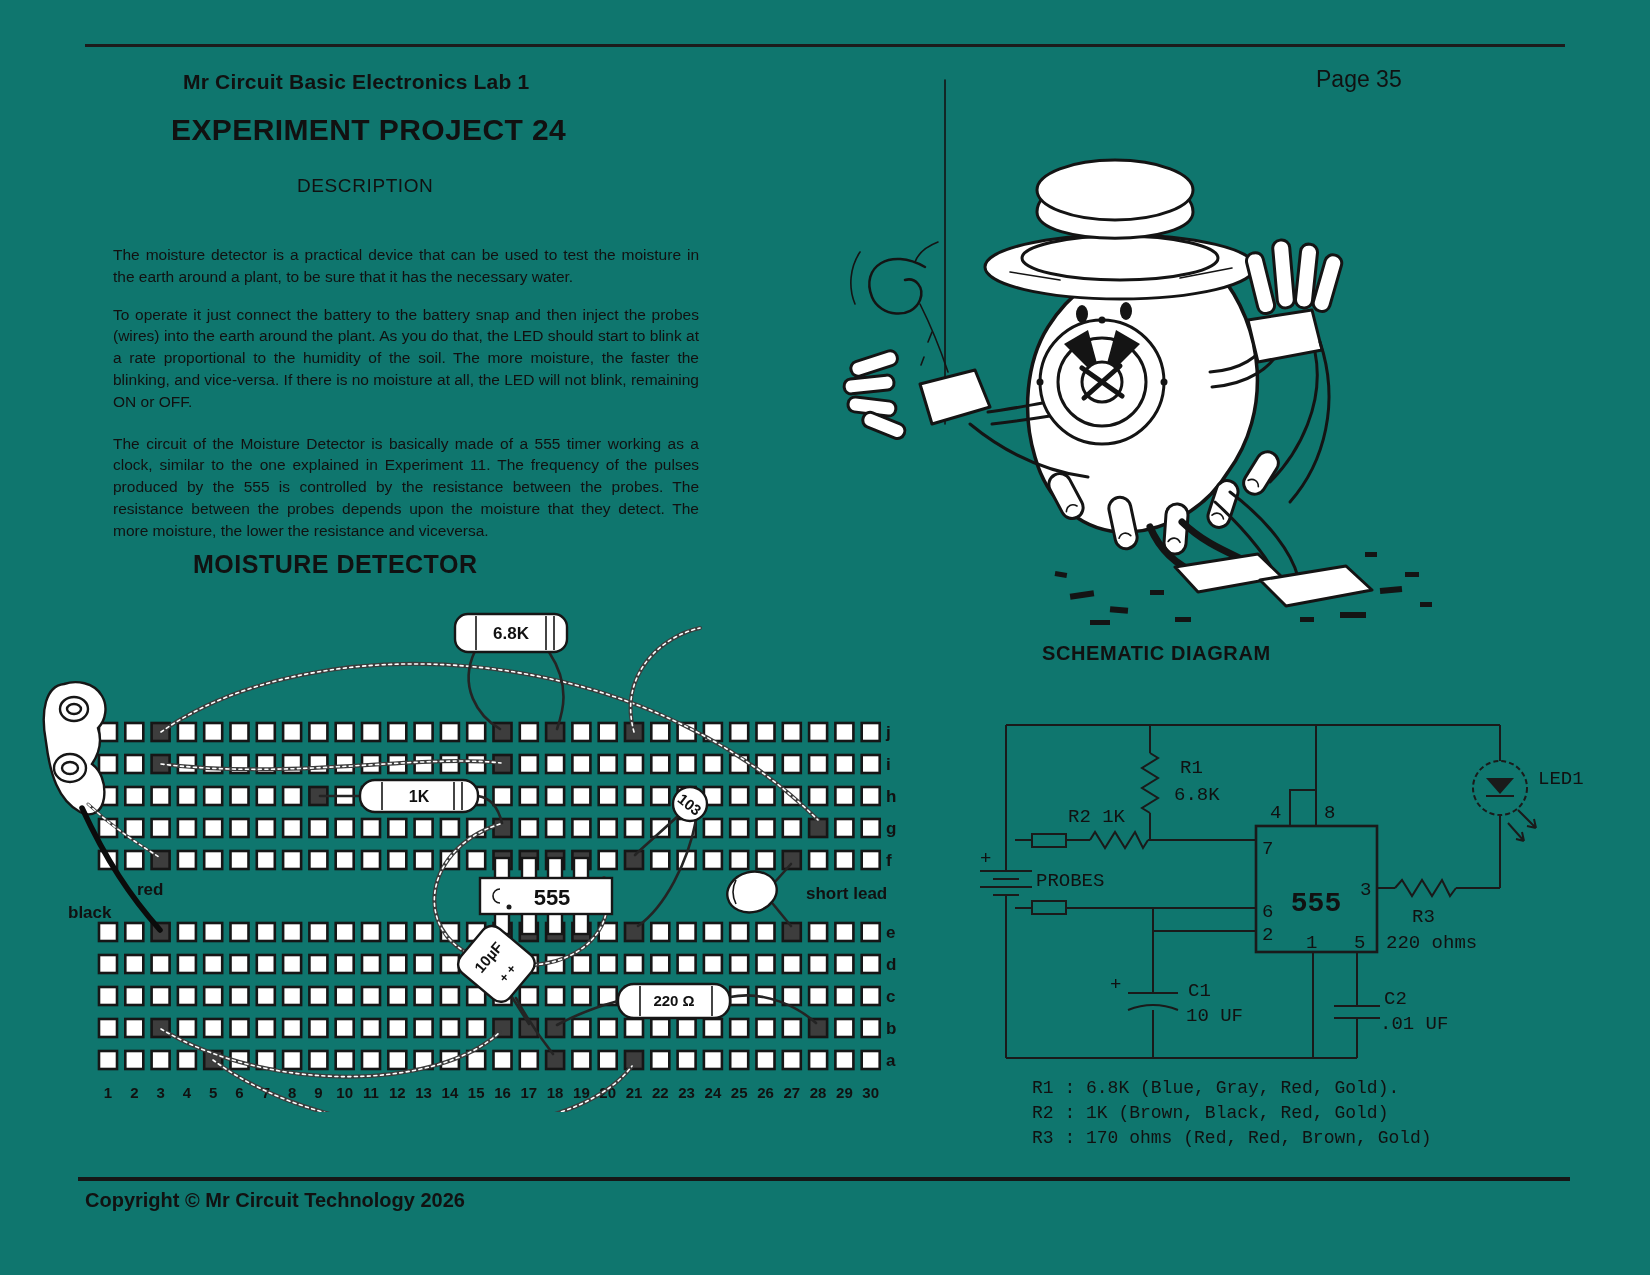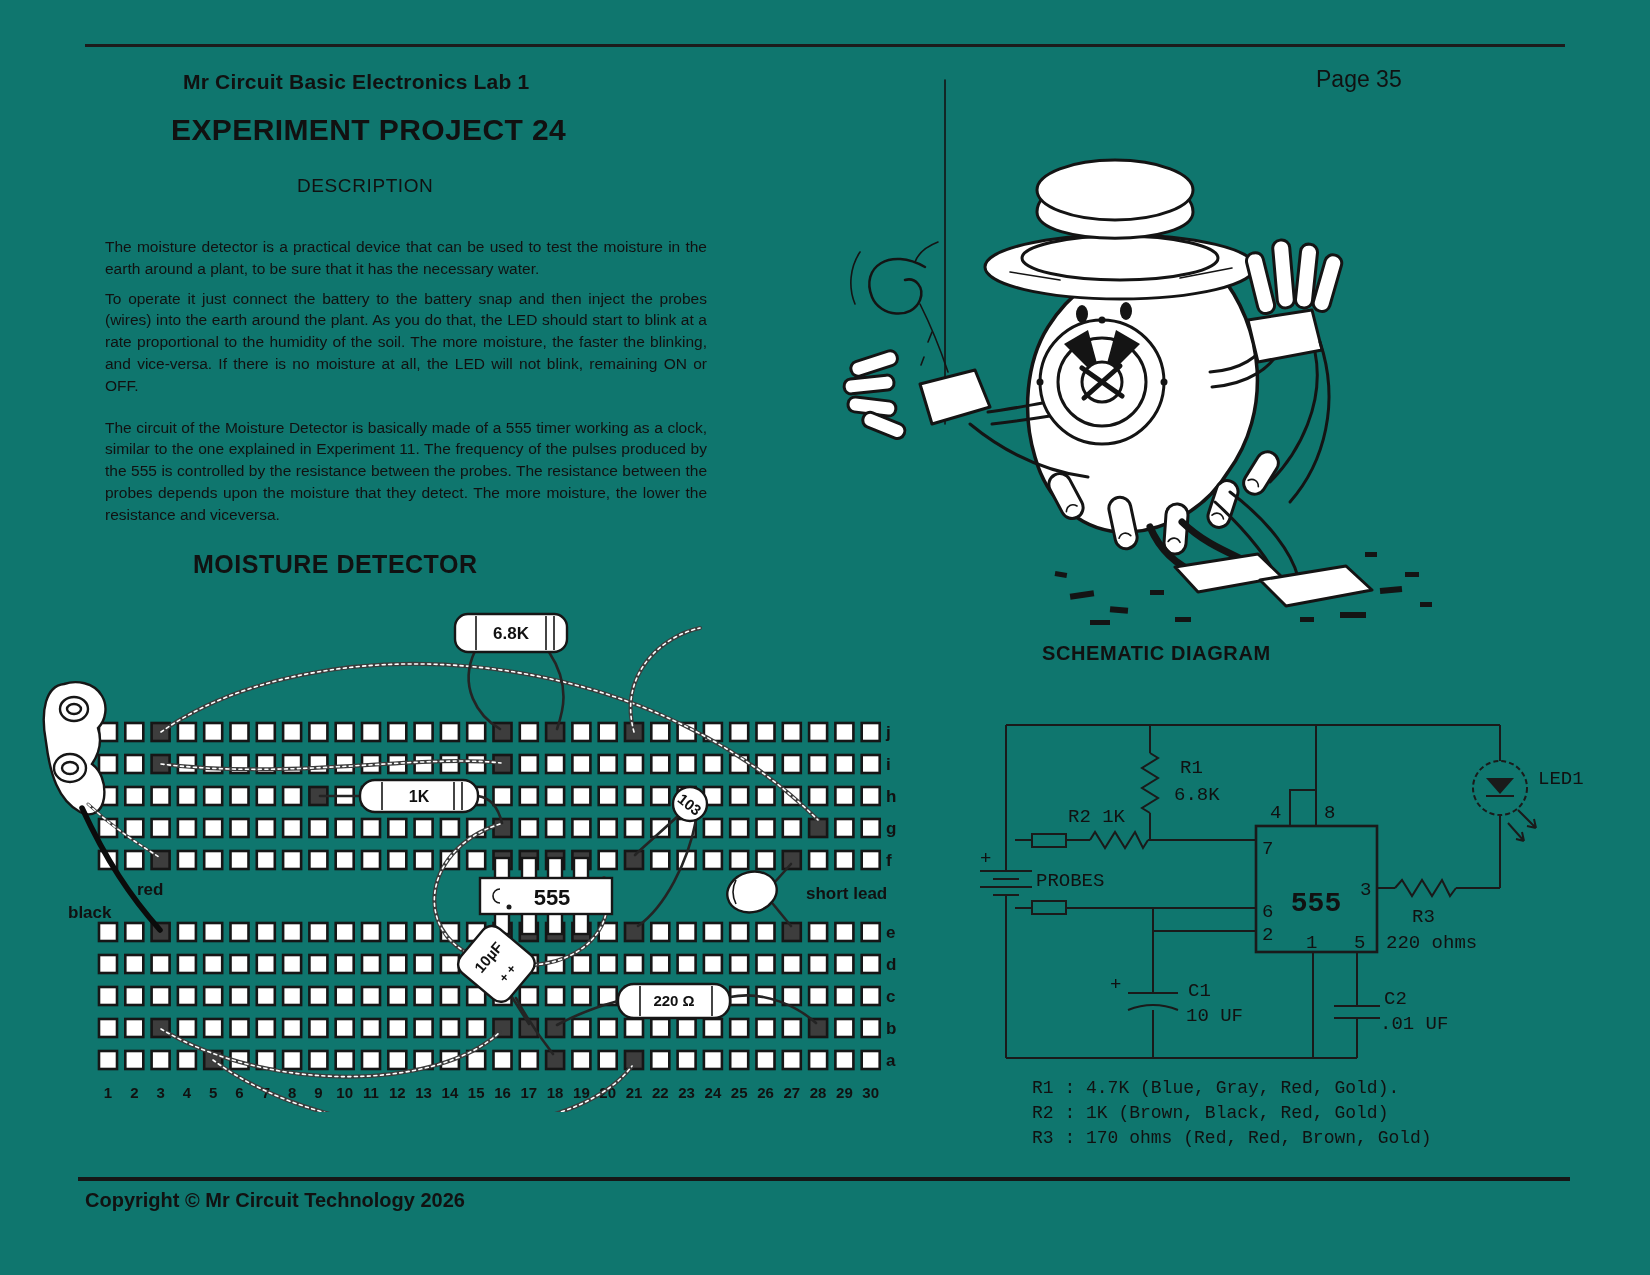--- a/index.html
+++ b/index.html
@@ -5,21 +5,21 @@
   html,body{margin:0;padding:0;background:#e8e8e8;}
   #page{position:relative;width:1650px;height:1275px;background:#0f766e;outline:1px solid #b9b9b9;
         font-family:"Liberation Sans",sans-serif;color:#111;overflow:hidden;}
   .abs{position:absolute;}
   #top-rule{left:85px;top:44px;width:1480px;height:3px;background:#1c1c1c;}
   #course-title{left:183px;top:70px;font-size:21px;font-weight:bold;letter-spacing:.2px;}
   #page-number{left:1288px;top:66px;font-size:23px;margin-left:28px;}
   #experiment-title{left:155px;top:113px;font-size:30px;font-weight:bold;letter-spacing:.4px;margin-left:16px;}
   #description-heading{left:297px;top:175px;font-size:19px;font-weight:normal;letter-spacing:.6px;}
   #description-body{left:97px;top:228px;width:618px;font-size:15.5px;line-height:21.8px;text-align:justify;}
-  #description-body p{margin:8px;}
+  #description-body p{margin:16px;}
   #description-body p.gap{margin-top:20px;}
   #breadboard-title{left:193px;top:550px;font-size:25px;font-weight:bold;letter-spacing:.5px;}
   #schematic-heading{left:1042px;top:622px;font-size:20px;font-weight:bold;letter-spacing:.6px;margin-top:20px;}
   #parts-list{left:1032px;top:1076px;font-family:"Liberation Mono","DejaVu Sans Mono",monospace;
               font-size:18px;line-height:25px;white-space:nowrap;}
   #bottom-rule{left:78px;top:1177px;width:1492px;height:4px;background:#161616;}
   #copyright{left:85px;top:1189px;font-size:20px;font-weight:bold;}
 
   
   .hole{fill:#fff;stroke:#161616;stroke-width:2.6;}
@@ -717,21 +717,21 @@
       <line class="sch" x1="394" y1="350" x2="440" y2="350"></line>
       <path class="sch" d="M417,350 V390"></path>
       <text class="sch-text" x="444" y="336">C2</text>
       <text class="sch-text" x="440" y="361">.01 UF</text>
     </g>
 
     <path class="sch" d="M373,284 V390"></path>
   </svg>
 
   <div id="parts-list" class="abs">
-    <div>R1 : 4.7K (Blue, Gray, Red, Gold).</div>
+    <div>R1 : 6.8K (Blue, Gray, Red, Gold).</div>
     <div>R2 : 1K (Brown, Black, Red, Gold)</div>
     <div>R3 : 170 ohms (Red, Red, Brown, Gold)</div>
   </div>
 
   <div id="bottom-rule" class="abs"></div>
   <div id="copyright" class="abs">Copyright © Mr Circuit Technology 2026</div>
 
 </div>
 
 </body></html>

